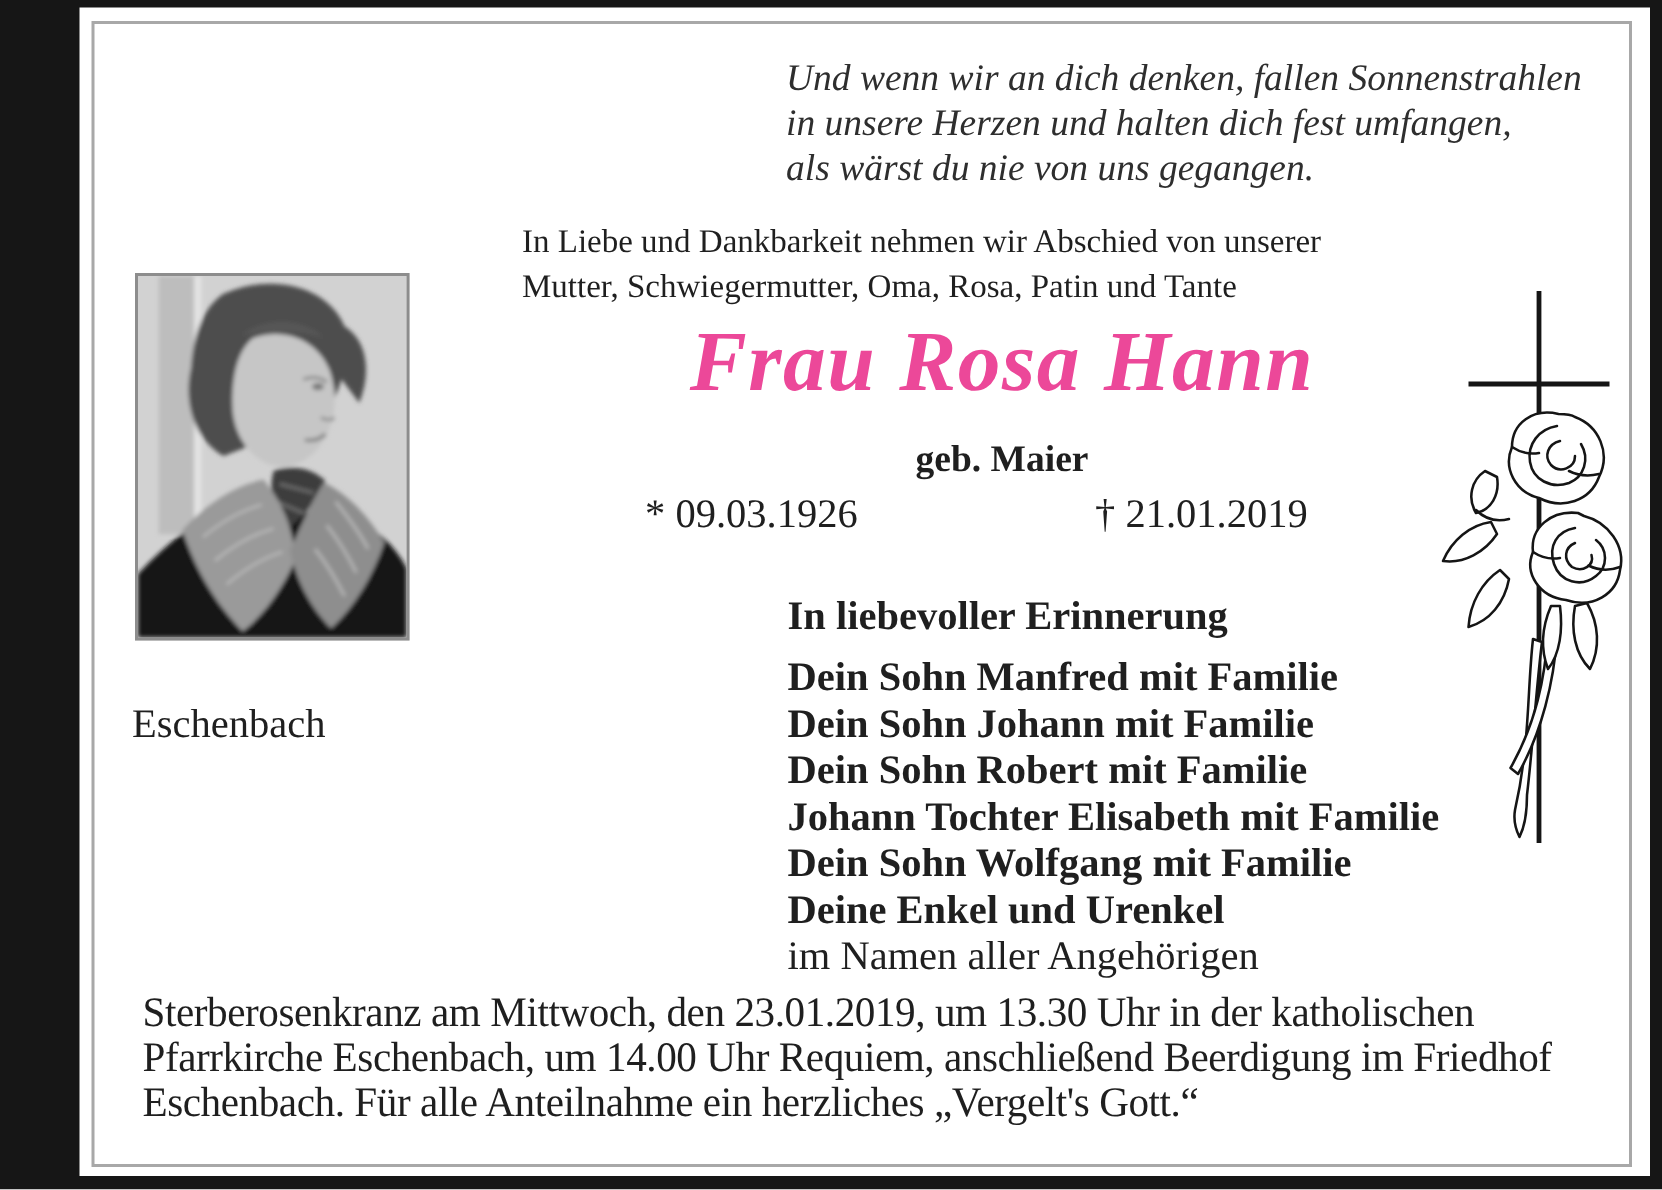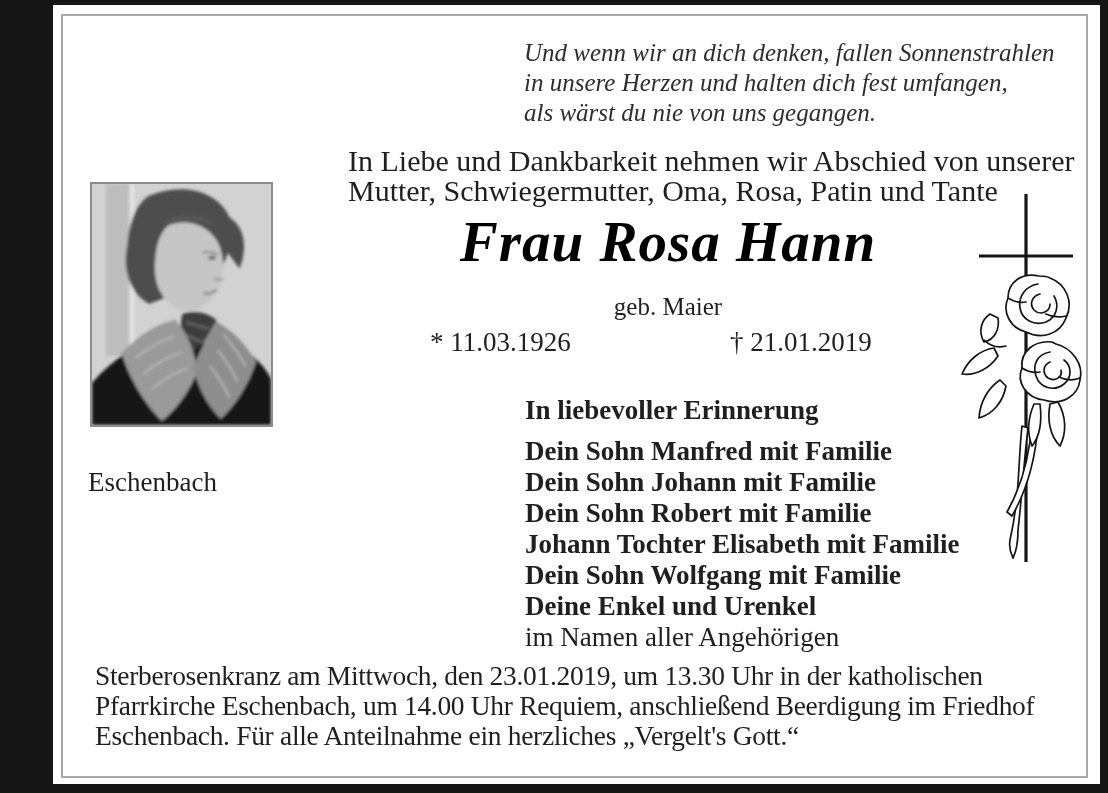--- a/index.html
+++ b/index.html
@@ -21,30 +21,30 @@
     border: 2px solid #a8a8a8;
     pointer-events: none;
   }
   .epigraph {
     position: absolute; left: 471px; top: 33px;
     font-style: italic; font-size: 25px; line-height: 30px; color: #2e2e2e;
     white-space: nowrap;
   }
   .intro {
     position: absolute; left: 295px; top: 141px;
-    font-size: 30px; line-height: 30px; white-space: nowrap;
+    font-size: 22px; line-height: 30px; white-space: nowrap;
   }
   .name {
     position: absolute; left: 295px; top: 206px; width: 640px; margin: 0;
     text-align: center; font-weight: bold; font-style: italic;
-    font-size: 57px; line-height: 62px; letter-spacing: 1px; color: #000000;
+    font-size: 57px; line-height: 62px; letter-spacing: 1px; color: #ec4899;
   }
   .maiden {
     position: absolute; left: 295px; top: 288px; width: 640px;
-    text-align: center; font-size: 25px;
+    text-align: center; font-size: 25px; font-weight: bold;
   }
   .birth { position: absolute; left: 377px; top: 322px; font-size: 27px; }
   .death { position: absolute; left: 677px; top: 322px; font-size: 27px; text-align: center; }
   .photo {
     position: absolute; left: 37px; top: 177px; width: 183px; height: 245px;
     border: 2px solid #8d8d8d; background: #d2d2d2;
   }
   .photo svg { display: block; width: 100%; height: 100%; }
   .place { position: absolute; left: 35px; top: 462px; font-size: 27px; }
   .rem-heading {
@@ -77,21 +77,21 @@
       <div>als wärst du nie von uns gegangen.</div>
     </div>
 
     <div class="intro">
       <div>In Liebe und Dankbarkeit nehmen wir Abschied von unserer</div>
       <div>Mutter, Schwiegermutter, Oma, Rosa, Patin und Tante</div>
     </div>
 
     <h1 class="name">Frau Rosa Hann</h1>
     <div class="maiden">geb. Maier</div>
-    <div class="birth">* 11.03.1926</div>
+    <div class="birth">* 09.03.1926</div>
     <div class="death">† 21.01.2019</div>
 
     <div class="photo">
       <svg viewBox="0 0 182 245">
         <defs>
             <filter id="soften" x="-10%" y="-10%" width="120%" height="120%">
               <feGaussianBlur stdDeviation="1.4"></feGaussianBlur>
             </filter>
           </defs>
         <rect width="182" height="245" fill="#d2d2d2"></rect>

